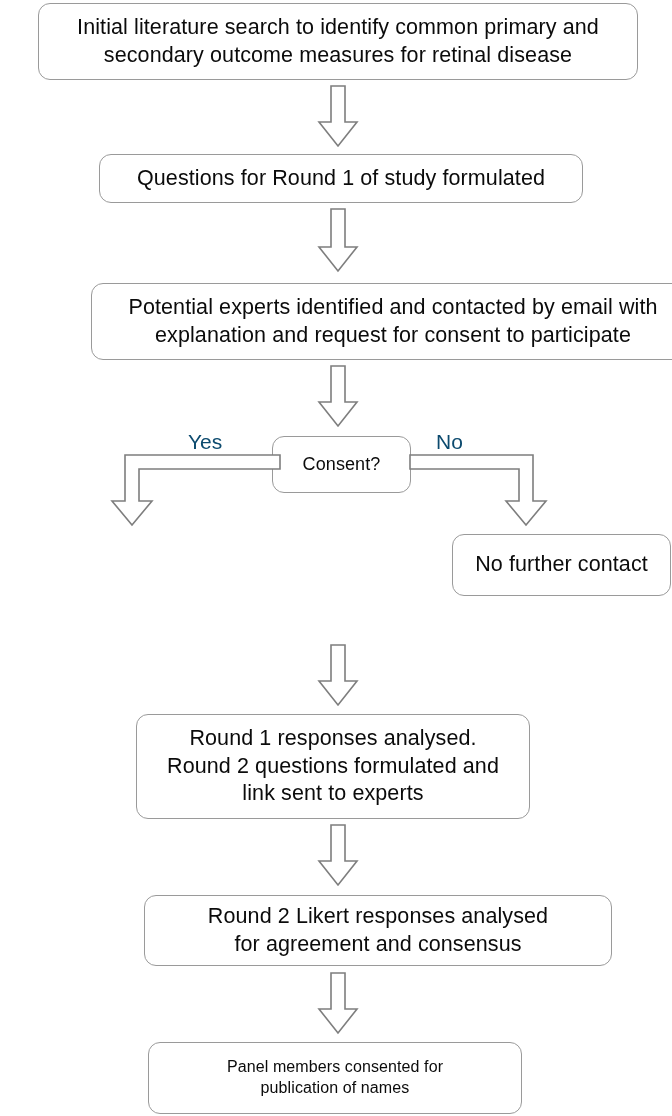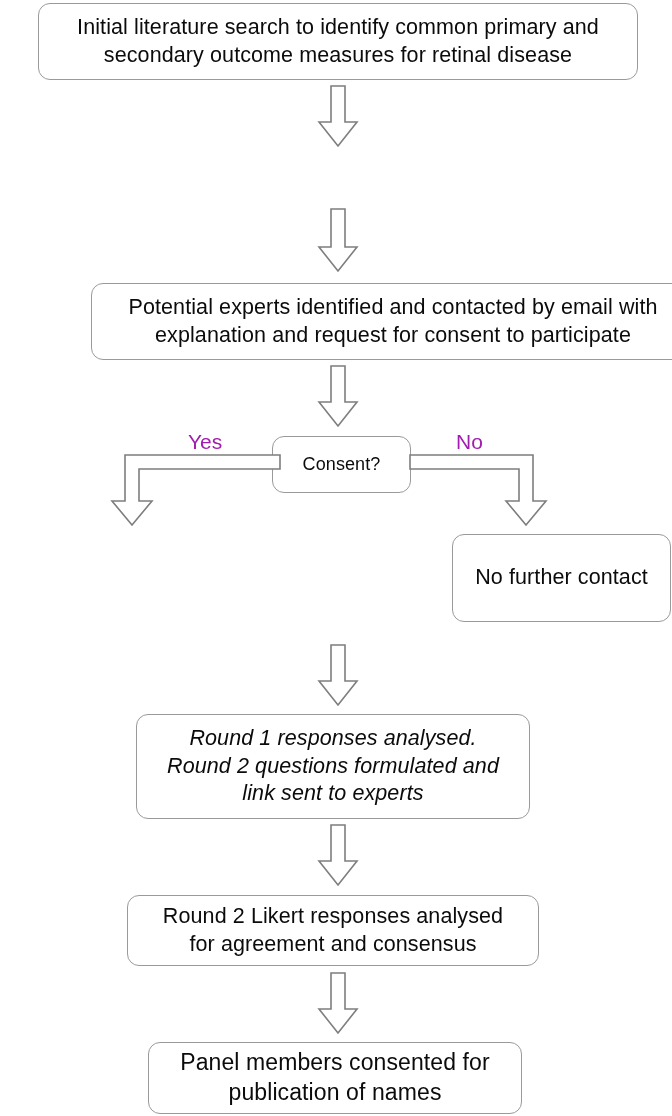--- a/index.html
+++ b/index.html
@@ -34,74 +34,77 @@
     letter-spacing: 0.1px;
   }
   .node .txt {
     display: block;
     padding: 0 10px;
     white-space: pre-line;
   }
   .edge-label {
     position: absolute;
     font-size: 21px;
-    color: #a21caf;
+    color: #0c4a6e;
     white-space: nowrap;
   }
   .arrow-svg {
     position: absolute;
     overflow: visible;
   }
   .arrow-svg path {
     fill: #ffffff;
     stroke: #7e7e7e;
     stroke-width: 1.6;
     stroke-linejoin: miter;
   }
 
   
   #node-lit-search   { left: 38px;  top: 3px;    width: 600px; height: 77px;  font-size: 21.5px; }
   #node-round1-q     { left: 99px;  top: 154px;  width: 484px; height: 49px;  font-size: 21.5px; }
   #node-experts      { left: 48px;  top: 283px;  width: 604px; height: 77px;  font-size: 21.5px; margin-left: 43px; }
   #node-consent      { left: 272px; top: 436px;  width: 139px; height: 57px;  font-size: 18px; }
   #node-enrolled     { left: 1px;   top: 534px;  width: 417px; height: 104px; font-size: 21.5px; }
-  #node-no-contact   { left: 452px; top: 534px;  width: 219px; height: 88px;  font-size: 21.5px; }
-  #node-analysis     { left: 136px; top: 714px;  width: 394px; height: 105px; font-size: 21.5px; font-style: italic; }
-  #node-likert       { left: 127px; top: 895px;  width: 412px; height: 71px;  font-size: 21.5px; }
-  #node-publication  { left: 148px; top: 1042px; width: 374px; height: 72px;  font-size: 23px; }
+  #node-no-contact   { left: 452px; top: 534px;  width: 219px; height: 62px;  font-size: 21.5px; }
+  #node-analysis     { left: 136px; top: 714px;  width: 394px; height: 105px; font-size: 21.5px; }
+  #node-likert       { left: 144px; top: 895px;  width: 468px; height: 71px;  font-size: 21.5px; }
+  #node-publication  { left: 148px; top: 1042px; width: 374px; height: 72px;  font-size: 16px; }
 
   
   #arrow-1 { left: 314px; top: 86px;   width: 48px; height: 62px; }
   #arrow-2 { left: 314px; top: 209px;  width: 48px; height: 64px; }
   #arrow-3 { left: 314px; top: 366px;  width: 48px; height: 62px; }
   #arrow-4 { left: 314px; top: 645px;  width: 48px; height: 62px; }
   #arrow-5 { left: 314px; top: 825px;  width: 48px; height: 62px; }
   #arrow-6 { left: 314px; top: 973px;  width: 48px; height: 62px; }
 
   
   #arrow-yes { left: 120px; top: 455px; width: 160px; height: 70px; }
   #arrow-no  { left: 410px; top: 455px; width: 160px; height: 70px; }
 
   #label-yes { left: 188px; top: 430px; }
-  #label-no  { left: 456px; top: 430px; }
+  #label-no  { left: 436px; top: 430px; }
 </style>
 </head>
 <body>
 
 <div id="flowchart-root">
 
   <div class="node" id="node-lit-search">
     <span class="txt">Initial literature search to identify common primary and
 secondary outcome measures for retinal disease</span>
   </div>
 
   <svg class="arrow-svg" id="arrow-1" viewBox="0 0 48 62">
     <path d="M 17,0 L 31,0 L 31,36 L 43,36 L 24,60 L 5,36 L 17,36 Z"></path>
   </svg>
 
+  <div class="node" id="node-round1-q">
+    <span class="txt">Questions for Round 1 of study formulated</span>
+  </div>
 
   <svg class="arrow-svg" id="arrow-2" viewBox="0 0 48 64">
     <path d="M 17,0 L 31,0 L 31,38 L 43,38 L 24,62 L 5,38 L 17,38 Z"></path>
   </svg>
 
   <div class="node" id="node-experts">
     <span class="txt">Potential experts identified and contacted by email with
 explanation and request for consent to participate</span>
   </div>
 

